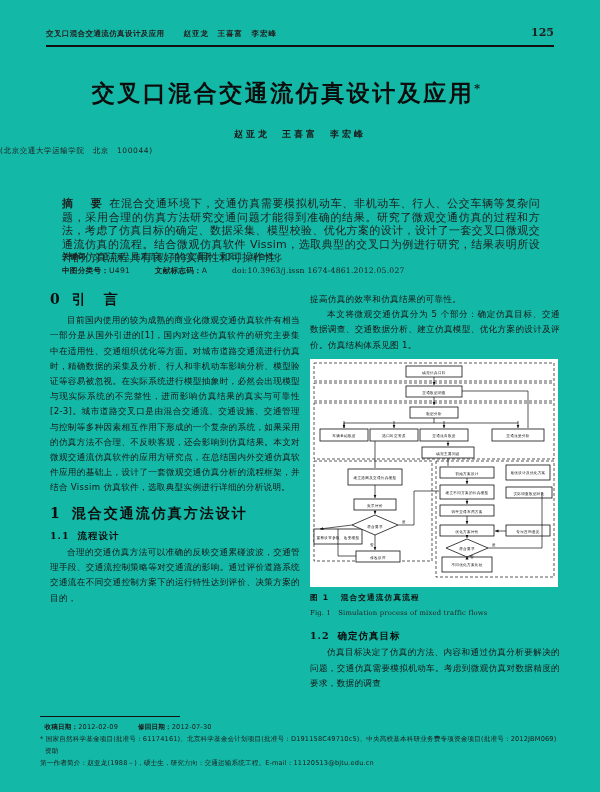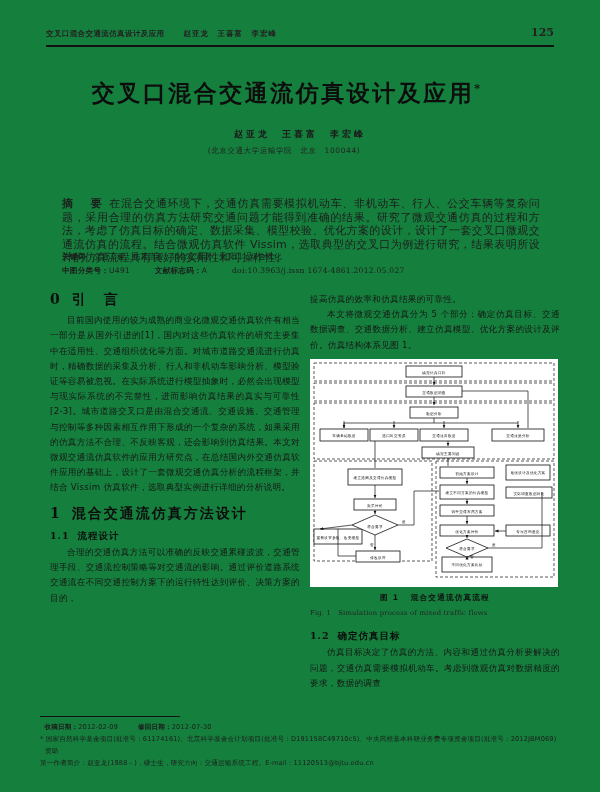--- a/index.html
+++ b/index.html
@@ -6,21 +6,21 @@
   body{
     width:600px;height:792px;
     background:#fdfdfb;
     font-family:"DejaVu Sans","Liberation Sans",sans-serif;
     color:#1a1a1a;
     position:relative;
     overflow:hidden;
   }
   .page{
     position:absolute;inset:0;
-    background:#15803d;
+    background:#14b8a6;
   }
   
   .runhead{
     position:absolute;left:46px;top:26px;width:508px;
     display:flex;align-items:baseline;justify-content:space-between;
   }
   .runhead .rh-left{
     font-size:7.5px;font-weight:bold;letter-spacing:.4px;
     color:#222;white-space:nowrap;
   }
@@ -37,21 +37,21 @@
     position:absolute;left:0;top:78px;width:572px;text-align:center;
     font-family:"DejaVu Serif","Liberation Serif",serif;
     font-size:23px;font-weight:bold;letter-spacing:2.5px;color:#0d0d0d;
   }
   .title .star{font-size:11px;vertical-align:super;letter-spacing:0;}
   .authors{
     position:absolute;left:0;top:128px;width:600px;text-align:center;
     font-size:9px;font-weight:bold;letter-spacing:3px;color:#1a1a1a;
   }
   .affil{
-    position:absolute;left:0;top:146px;width:568px;text-align:center;
+    position:absolute;left:0;top:146px;width:568px;
     font-size:7.5px;letter-spacing:.6px;color:#222;
   }
   
   .absblock{
     position:absolute;left:62px;top:172px;width:478px;
     font-size:11px;line-height:13.6px;color:#1c1c1c;text-align:justify;
     letter-spacing:.25px;
     margin-top:25px;
   }
   .absblock .lbl{font-weight:bold;letter-spacing:3px;}
@@ -86,21 +86,21 @@
   .h2 .num{margin-right:8px;font-family:"DejaVu Serif","Liberation Serif",serif;}
   p{margin:0;text-indent:17px;}
   
   .figwrap{margin:6px 0 2px 0;}
   .fig{
     width:248px;height:228px;position:relative;
     background:#fff;
   }
   .fig svg{display:block;}
   .figcap-cn{
-    text-align:center;font-size:7.6px;font-weight:bold;letter-spacing:1.2px;
+    font-size:7.6px;font-weight:bold;letter-spacing:1.2px;
     margin-top:3px;color:#111;text-indent:0;
   }
   .figcap-en{
     text-align:left;font-size:6.8px;letter-spacing:.2px;
     margin-top:1px;color:#222;text-indent:0;
     font-family:"DejaVu Serif","Liberation Serif",serif;
   }
   
   .fnrule{
     position:absolute;left:40px;top:716px;width:140px;height:1.4px;background:#111;

